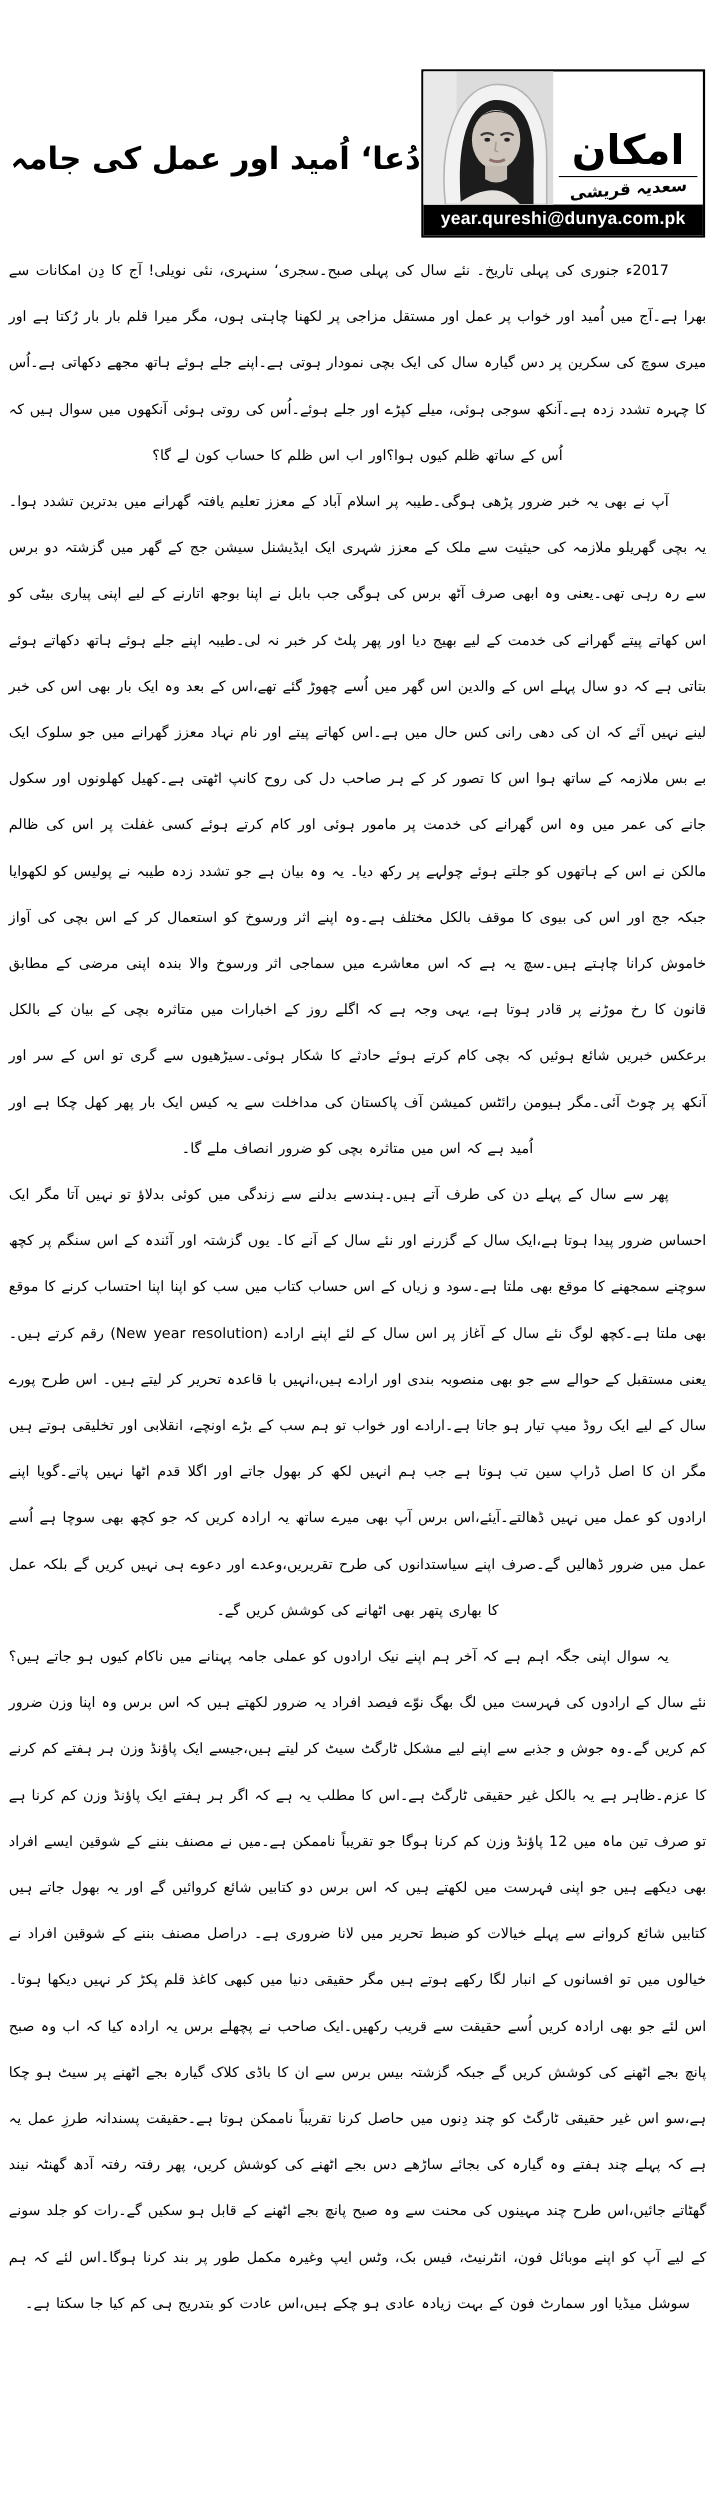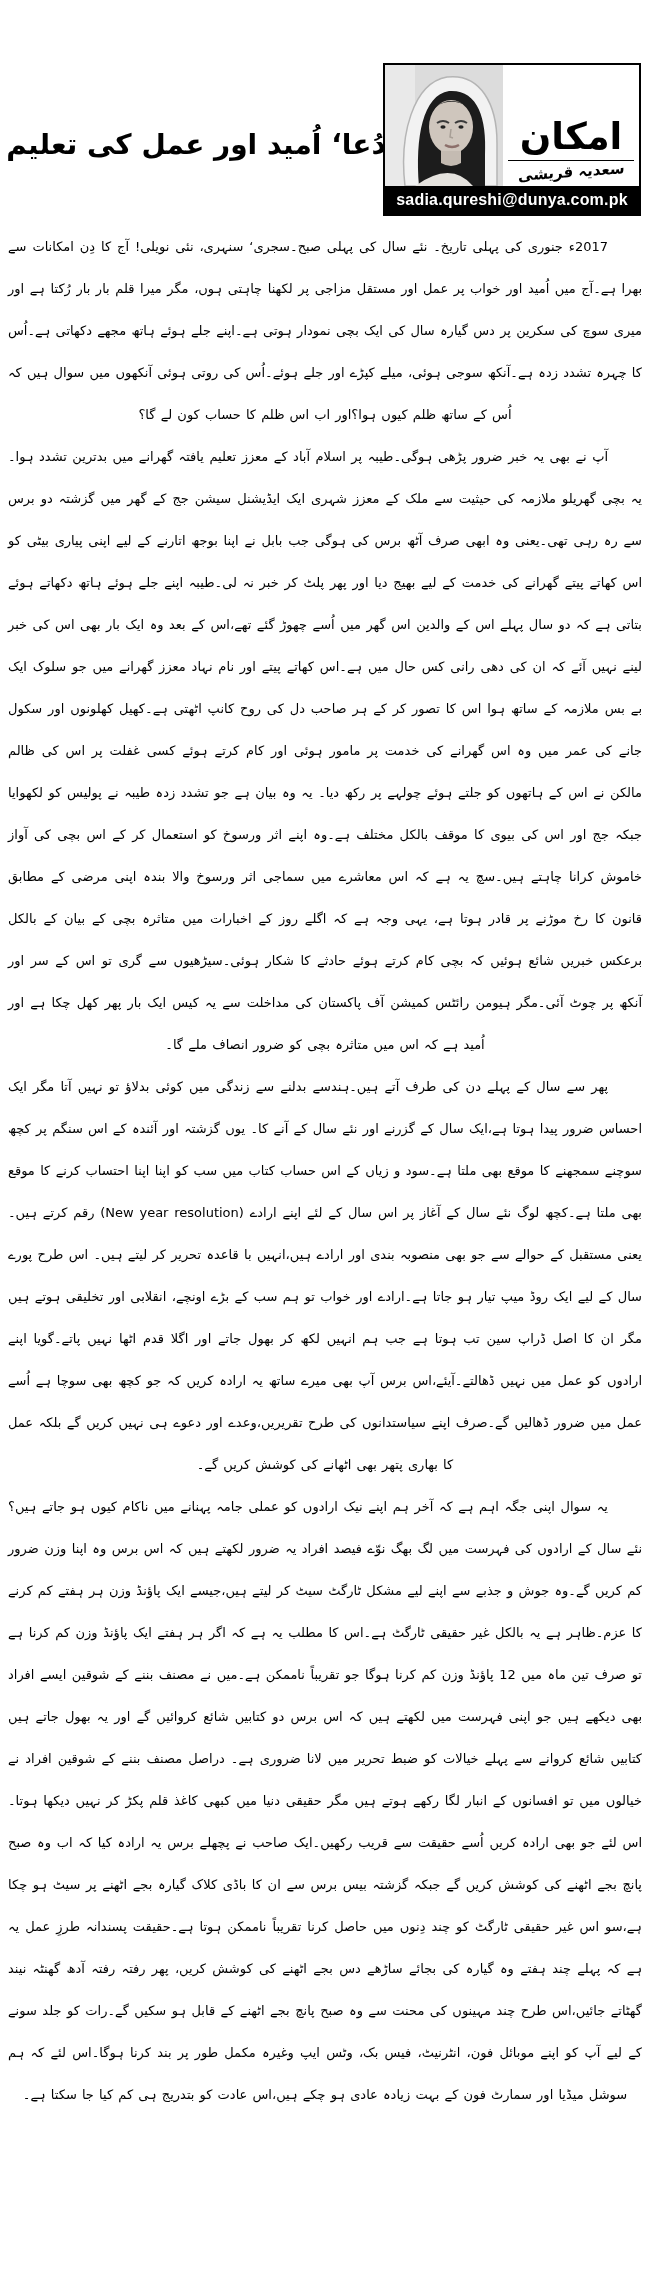--- a/index.html
+++ b/index.html
@@ -106,24 +106,24 @@
           <ellipse cx="76" cy="62" rx="2.6" ry="1.8" fill="#222"></ellipse>
 
           <path d="M66 64 l-1 8 l3 1" stroke="#a89f96" stroke-width="1.5" fill="none"></path>
           <path d="M60 80 q7 4 14 0" stroke="#8c6f6a" stroke-width="2.5" fill="none"></path>
 
           <path d="M56 86 l0 12 q10 6 20 0 l0 -12 Z" fill="#c4bbb2"></path>
           <path d="M30 121 q36 -26 58 0 Z" fill="#e5e2de"></path>
         </svg>
       </div>
     </div>
-    <div class="email-bar">sadia.qureshi@dunya.com.pk</div>
+    <div class="email-bar">year.qureshi@dunya.com.pk</div>
   </div>
 
-  <h1 class="headline">دُعا‘ اُمید اور عمل کی تعلیم</h1>
+  <h1 class="headline">دُعا‘ اُمید اور عمل کی جامہ</h1>
 
   <div class="body-text">
     <p>2017ء جنوری کی پہلی تاریخ۔ نئے سال کی پہلی صبح۔سجری‘ سنہری، نئی نویلی! آج کا دِن امکانات سے بھرا ہے۔آج میں اُمید اور خواب پر عمل اور مستقل مزاجی پر لکھنا چاہتی ہوں، مگر میرا قلم بار بار رُکتا ہے اور میری سوچ کی سکرین پر دس گیارہ سال کی ایک بچی نمودار ہوتی ہے۔اپنے جلے ہوئے ہاتھ مجھے دکھاتی ہے۔اُس کا چہرہ تشدد زدہ ہے۔آنکھ سوجی ہوئی، میلے کپڑے اور جلے ہوئے۔اُس کی روتی ہوئی آنکھوں میں سوال ہیں کہ اُس کے ساتھ ظلم کیوں ہوا؟اور اب اس ظلم کا حساب کون لے گا؟</p>
     <p>آپ نے بھی یہ خبر ضرور پڑھی ہوگی۔طیبہ پر اسلام آباد کے معزز تعلیم یافتہ گھرانے میں بدترین تشدد ہوا۔ یہ بچی گھریلو ملازمہ کی حیثیت سے ملک کے معزز شہری ایک ایڈیشنل سیشن جج کے گھر میں گزشتہ دو برس سے رہ رہی تھی۔یعنی وہ ابھی صرف آٹھ برس کی ہوگی جب بابل نے اپنا بوجھ اتارنے کے لیے اپنی پیاری بیٹی کو اس کھاتے پیتے گھرانے کی خدمت کے لیے بھیج دیا اور پھر پلٹ کر خبر نہ لی۔طیبہ اپنے جلے ہوئے ہاتھ دکھاتے ہوئے بتاتی ہے کہ دو سال پہلے اس کے والدین اس گھر میں اُسے چھوڑ گئے تھے،اس کے بعد وہ ایک بار بھی اس کی خبر لینے نہیں آئے کہ ان کی دھی رانی کس حال میں ہے۔اس کھاتے پیتے اور نام نہاد معزز گھرانے میں جو سلوک ایک بے بس ملازمہ کے ساتھ ہوا اس کا تصور کر کے ہر صاحب دل کی روح کانپ اٹھتی ہے۔کھیل کھلونوں اور سکول جانے کی عمر میں وہ اس گھرانے کی خدمت پر مامور ہوئی اور کام کرتے ہوئے کسی غفلت پر اس کی ظالم مالکن نے اس کے ہاتھوں کو جلتے ہوئے چولہے پر رکھ دیا۔ یہ وہ بیان ہے جو تشدد زدہ طیبہ نے پولیس کو لکھوایا جبکہ جج اور اس کی بیوی کا موقف بالکل مختلف ہے۔وہ اپنے اثر ورسوخ کو استعمال کر کے اس بچی کی آواز خاموش کرانا چاہتے ہیں۔سچ یہ ہے کہ اس معاشرے میں سماجی اثر ورسوخ والا بندہ اپنی مرضی کے مطابق قانون کا رخ موڑنے پر قادر ہوتا ہے، یہی وجہ ہے کہ اگلے روز کے اخبارات میں متاثرہ بچی کے بیان کے بالکل برعکس خبریں شائع ہوئیں کہ بچی کام کرتے ہوئے حادثے کا شکار ہوئی۔سیڑھیوں سے گری تو اس کے سر اور آنکھ پر چوٹ آئی۔مگر ہیومن رائٹس کمیشن آف پاکستان کی مداخلت سے یہ کیس ایک بار پھر کھل چکا ہے اور اُمید ہے کہ اس میں متاثرہ بچی کو ضرور انصاف ملے گا۔</p>
     <p>پھر سے سال کے پہلے دن کی طرف آتے ہیں۔ہندسے بدلنے سے زندگی میں کوئی بدلاؤ تو نہیں آتا مگر ایک احساس ضرور پیدا ہوتا ہے،ایک سال کے گزرنے اور نئے سال کے آنے کا۔ یوں گزشتہ اور آئندہ کے اس سنگم پر کچھ سوچنے سمجھنے کا موقع بھی ملتا ہے۔سود و زیاں کے اس حساب کتاب میں سب کو اپنا اپنا احتساب کرنے کا موقع بھی ملتا ہے۔کچھ لوگ نئے سال کے آغاز پر اس سال کے لئے اپنے ارادے (New year resolution) رقم کرتے ہیں۔یعنی مستقبل کے حوالے سے جو بھی منصوبہ بندی اور ارادے ہیں،انہیں با قاعدہ تحریر کر لیتے ہیں۔ اس طرح پورے سال کے لیے ایک روڈ میپ تیار ہو جاتا ہے۔ارادے اور خواب تو ہم سب کے بڑے اونچے، انقلابی اور تخلیقی ہوتے ہیں مگر ان کا اصل ڈراپ سین تب ہوتا ہے جب ہم انہیں لکھ کر بھول جاتے اور اگلا قدم اٹھا نہیں پاتے۔گویا اپنے ارادوں کو عمل میں نہیں ڈھالتے۔آیئے،اس برس آپ بھی میرے ساتھ یہ ارادہ کریں کہ جو کچھ بھی سوچا ہے اُسے عمل میں ضرور ڈھالیں گے۔صرف اپنے سیاستدانوں کی طرح تقریریں،وعدے اور دعوے ہی نہیں کریں گے بلکہ عمل کا بھاری پتھر بھی اٹھانے کی کوشش کریں گے۔</p>
     <p>یہ سوال اپنی جگہ اہم ہے کہ آخر ہم اپنے نیک ارادوں کو عملی جامہ پہنانے میں ناکام کیوں ہو جاتے ہیں؟نئے سال کے ارادوں کی فہرست میں لگ بھگ نوّے فیصد افراد یہ ضرور لکھتے ہیں کہ اس برس وہ اپنا وزن ضرور کم کریں گے۔وہ جوش و جذبے سے اپنے لیے مشکل ٹارگٹ سیٹ کر لیتے ہیں،جیسے ایک پاؤنڈ وزن ہر ہفتے کم کرنے کا عزم۔ظاہر ہے یہ بالکل غیر حقیقی ٹارگٹ ہے۔اس کا مطلب یہ ہے کہ اگر ہر ہفتے ایک پاؤنڈ وزن کم کرنا ہے تو صرف تین ماہ میں 12 پاؤنڈ وزن کم کرنا ہوگا جو تقریباً ناممکن ہے۔میں نے مصنف بننے کے شوقین ایسے افراد بھی دیکھے ہیں جو اپنی فہرست میں لکھتے ہیں کہ اس برس دو کتابیں شائع کروائیں گے اور یہ بھول جاتے ہیں کتابیں شائع کروانے سے پہلے خیالات کو ضبط تحریر میں لانا ضروری ہے۔ دراصل مصنف بننے کے شوقین افراد نے خیالوں میں تو افسانوں کے انبار لگا رکھے ہوتے ہیں مگر حقیقی دنیا میں کبھی کاغذ قلم پکڑ کر نہیں دیکھا ہوتا۔اس لئے جو بھی ارادہ کریں اُسے حقیقت سے قریب رکھیں۔ایک صاحب نے پچھلے برس یہ ارادہ کیا کہ اب وہ صبح پانچ بجے اٹھنے کی کوشش کریں گے جبکہ گزشتہ بیس برس سے ان کا باڈی کلاک گیارہ بجے اٹھنے پر سیٹ ہو چکا ہے،سو اس غیر حقیقی ٹارگٹ کو چند دِنوں میں حاصل کرنا تقریباً ناممکن ہوتا ہے۔حقیقت پسندانہ طرزِ عمل یہ ہے کہ پہلے چند ہفتے وہ گیارہ کی بجائے ساڑھے دس بجے اٹھنے کی کوشش کریں، پھر رفتہ رفتہ آدھ گھنٹہ نیند گھٹاتے جائیں،اس طرح چند مہینوں کی محنت سے وہ صبح پانچ بجے اٹھنے کے قابل ہو سکیں گے۔رات کو جلد سونے کے لیے آپ کو اپنے موبائل فون، انٹرنیٹ، فیس بک، وٹس ایپ وغیرہ مکمل طور پر بند کرنا ہوگا۔اس لئے کہ ہم سوشل میڈیا اور سمارٹ فون کے بہت زیادہ عادی ہو چکے ہیں،اس عادت کو بتدریج ہی کم کیا جا سکتا ہے۔</p>
 
   </div>
 
 </div>

